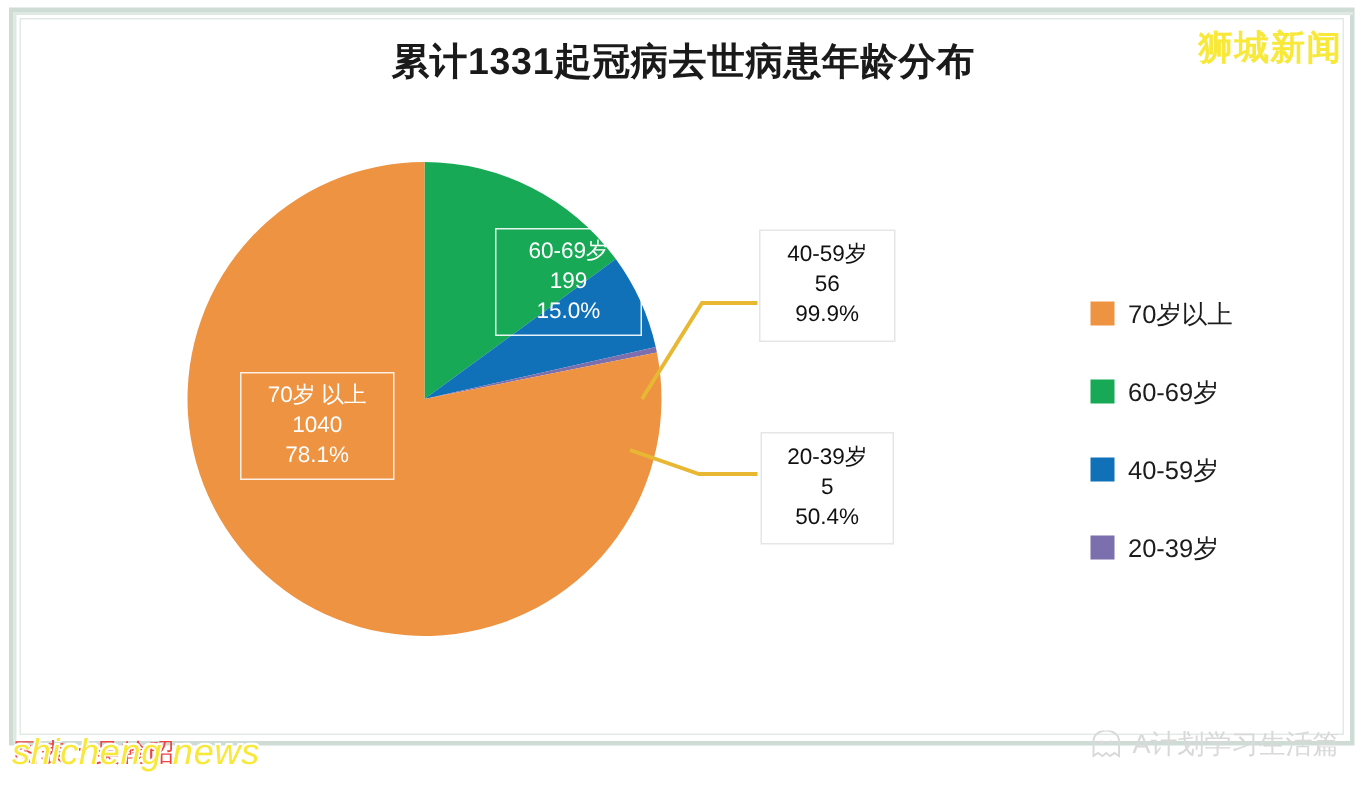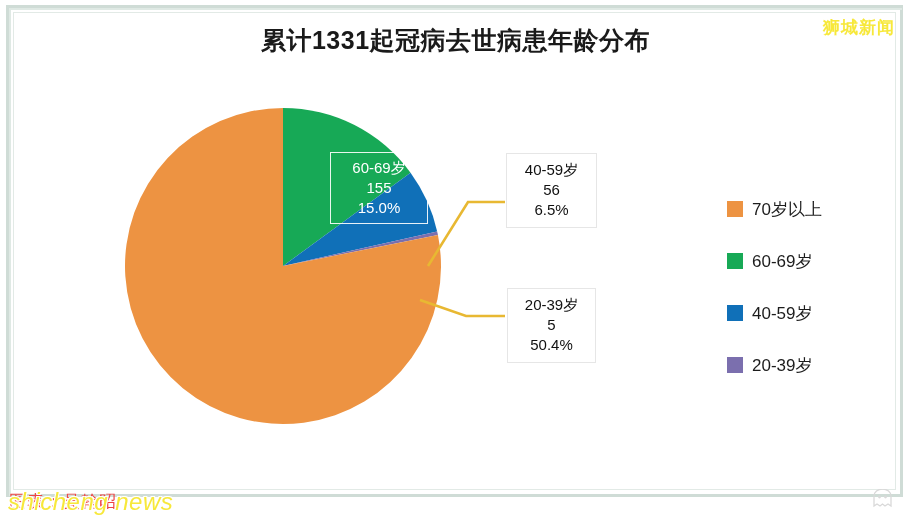--- a/index.html
+++ b/index.html
@@ -147,21 +147,21 @@
     font-size: 17px;
     color: #1c1c1c;
     white-space: nowrap;
   }
 
   
   .wm-top {
     position: absolute;
     right: 16px;
     top: 16px;
-    font-size: 17px;
+    font-size: 23px;
     font-weight: bold;
     color: #f7e83a;
     text-shadow:
       -1px -1px 0 #ffffff,  1px -1px 0 #ffffff,
       -1px  1px 0 #ffffff,  1px  1px 0 #ffffff,
        0   -1px 0 #ffffff,  0    1px 0 #ffffff;
     letter-spacing: 1px;
   }
   .wm-bottom-right {
     position: absolute;
@@ -224,31 +224,36 @@
       </g>
 
     <g stroke="#e8b832" stroke-width="2.6" fill="none">
       <polyline points="428,266 468,202 505,202"></polyline>
       <polyline points="420,300 466,316 505,316"></polyline>
     </g>
   </svg>
 
   <style></style>
 
+  <div class="dlabel" id="label-70">
+    <span class="l1">70岁 以上</span>
+    <span class="l2">1040</span>
+    <span class="l3">78.1%</span>
+  </div>
 
   <div class="dlabel" id="label-60">
     <span class="l1">60-69岁</span>
-    <span class="l2">155</span>
+    <span class="l2">199</span>
     <span class="l3">15.0%</span>
   </div>
 
   <div class="dlabel" id="label-40">
     <span class="l1">40-59岁</span>
     <span class="l2">56</span>
-    <span class="l3">6.5%</span>
+    <span class="l3">99.9%</span>
   </div>
 
   <div class="dlabel" id="label-20">
     <span class="l1">20-39岁</span>
     <span class="l2">5</span>
     <span class="l3">50.4%</span>
   </div>
 
   <div class="legend">
     <div class="legend-item">
@@ -272,18 +277,19 @@
   <div class="wm-top">狮城新闻</div>
 
   <div class="wm-bottom-right">
     <span class="ghost-icon">
       <svg width="21" height="19" viewBox="0 0 21 19">
         <path d="M2 17 V7 a8.5 7 0 0 1 17 0 v10 l-3-2 -3 2 -2.5-2 -2.5 2 -3-2 Z" fill="none" stroke="#d9d9d9" stroke-width="1.3"></path>
         <circle cx="7.5" cy="8" r="1.4" fill="#d9d9d9"></circle>
         <circle cx="13.5" cy="8" r="1.4" fill="#d9d9d9"></circle>
       </svg>
     </span>
+    <span>A计划学习生活篇</span>
   </div>
 
   <div class="source-note">图表：吴翰昭</div>
   <div class="wm-bottom-left">shicheng news</div>
 
 </div>
 
 </body></html>

